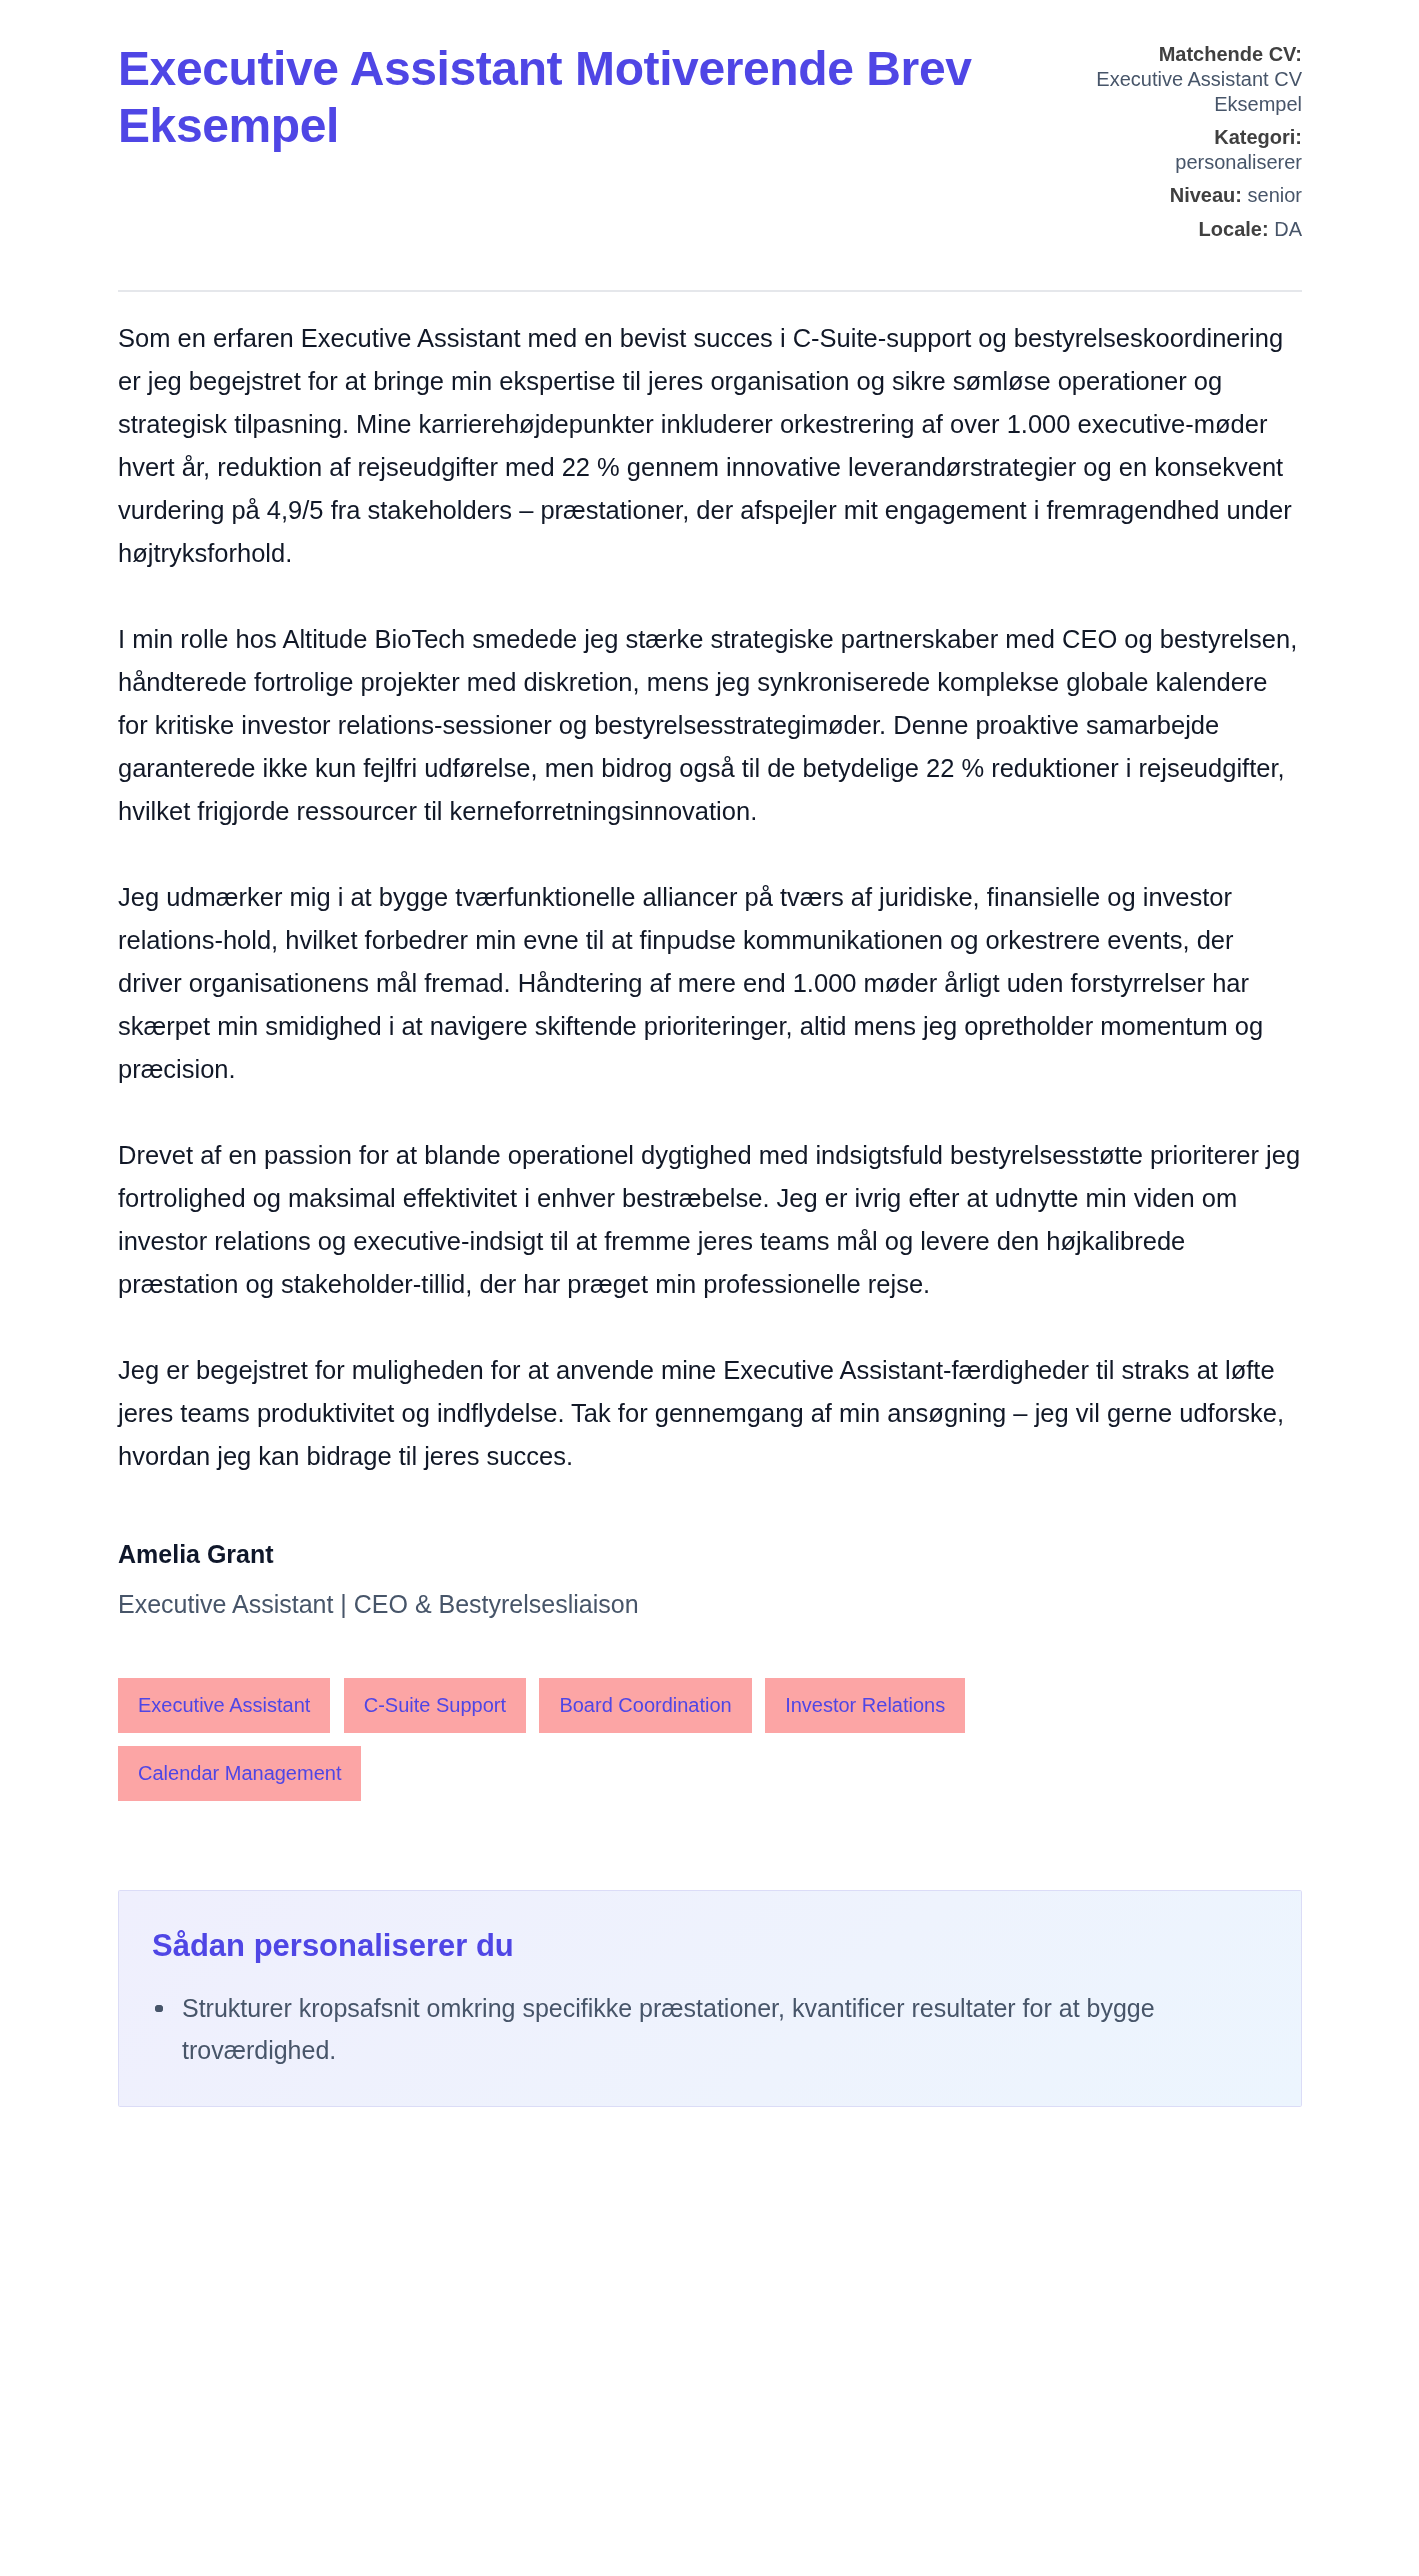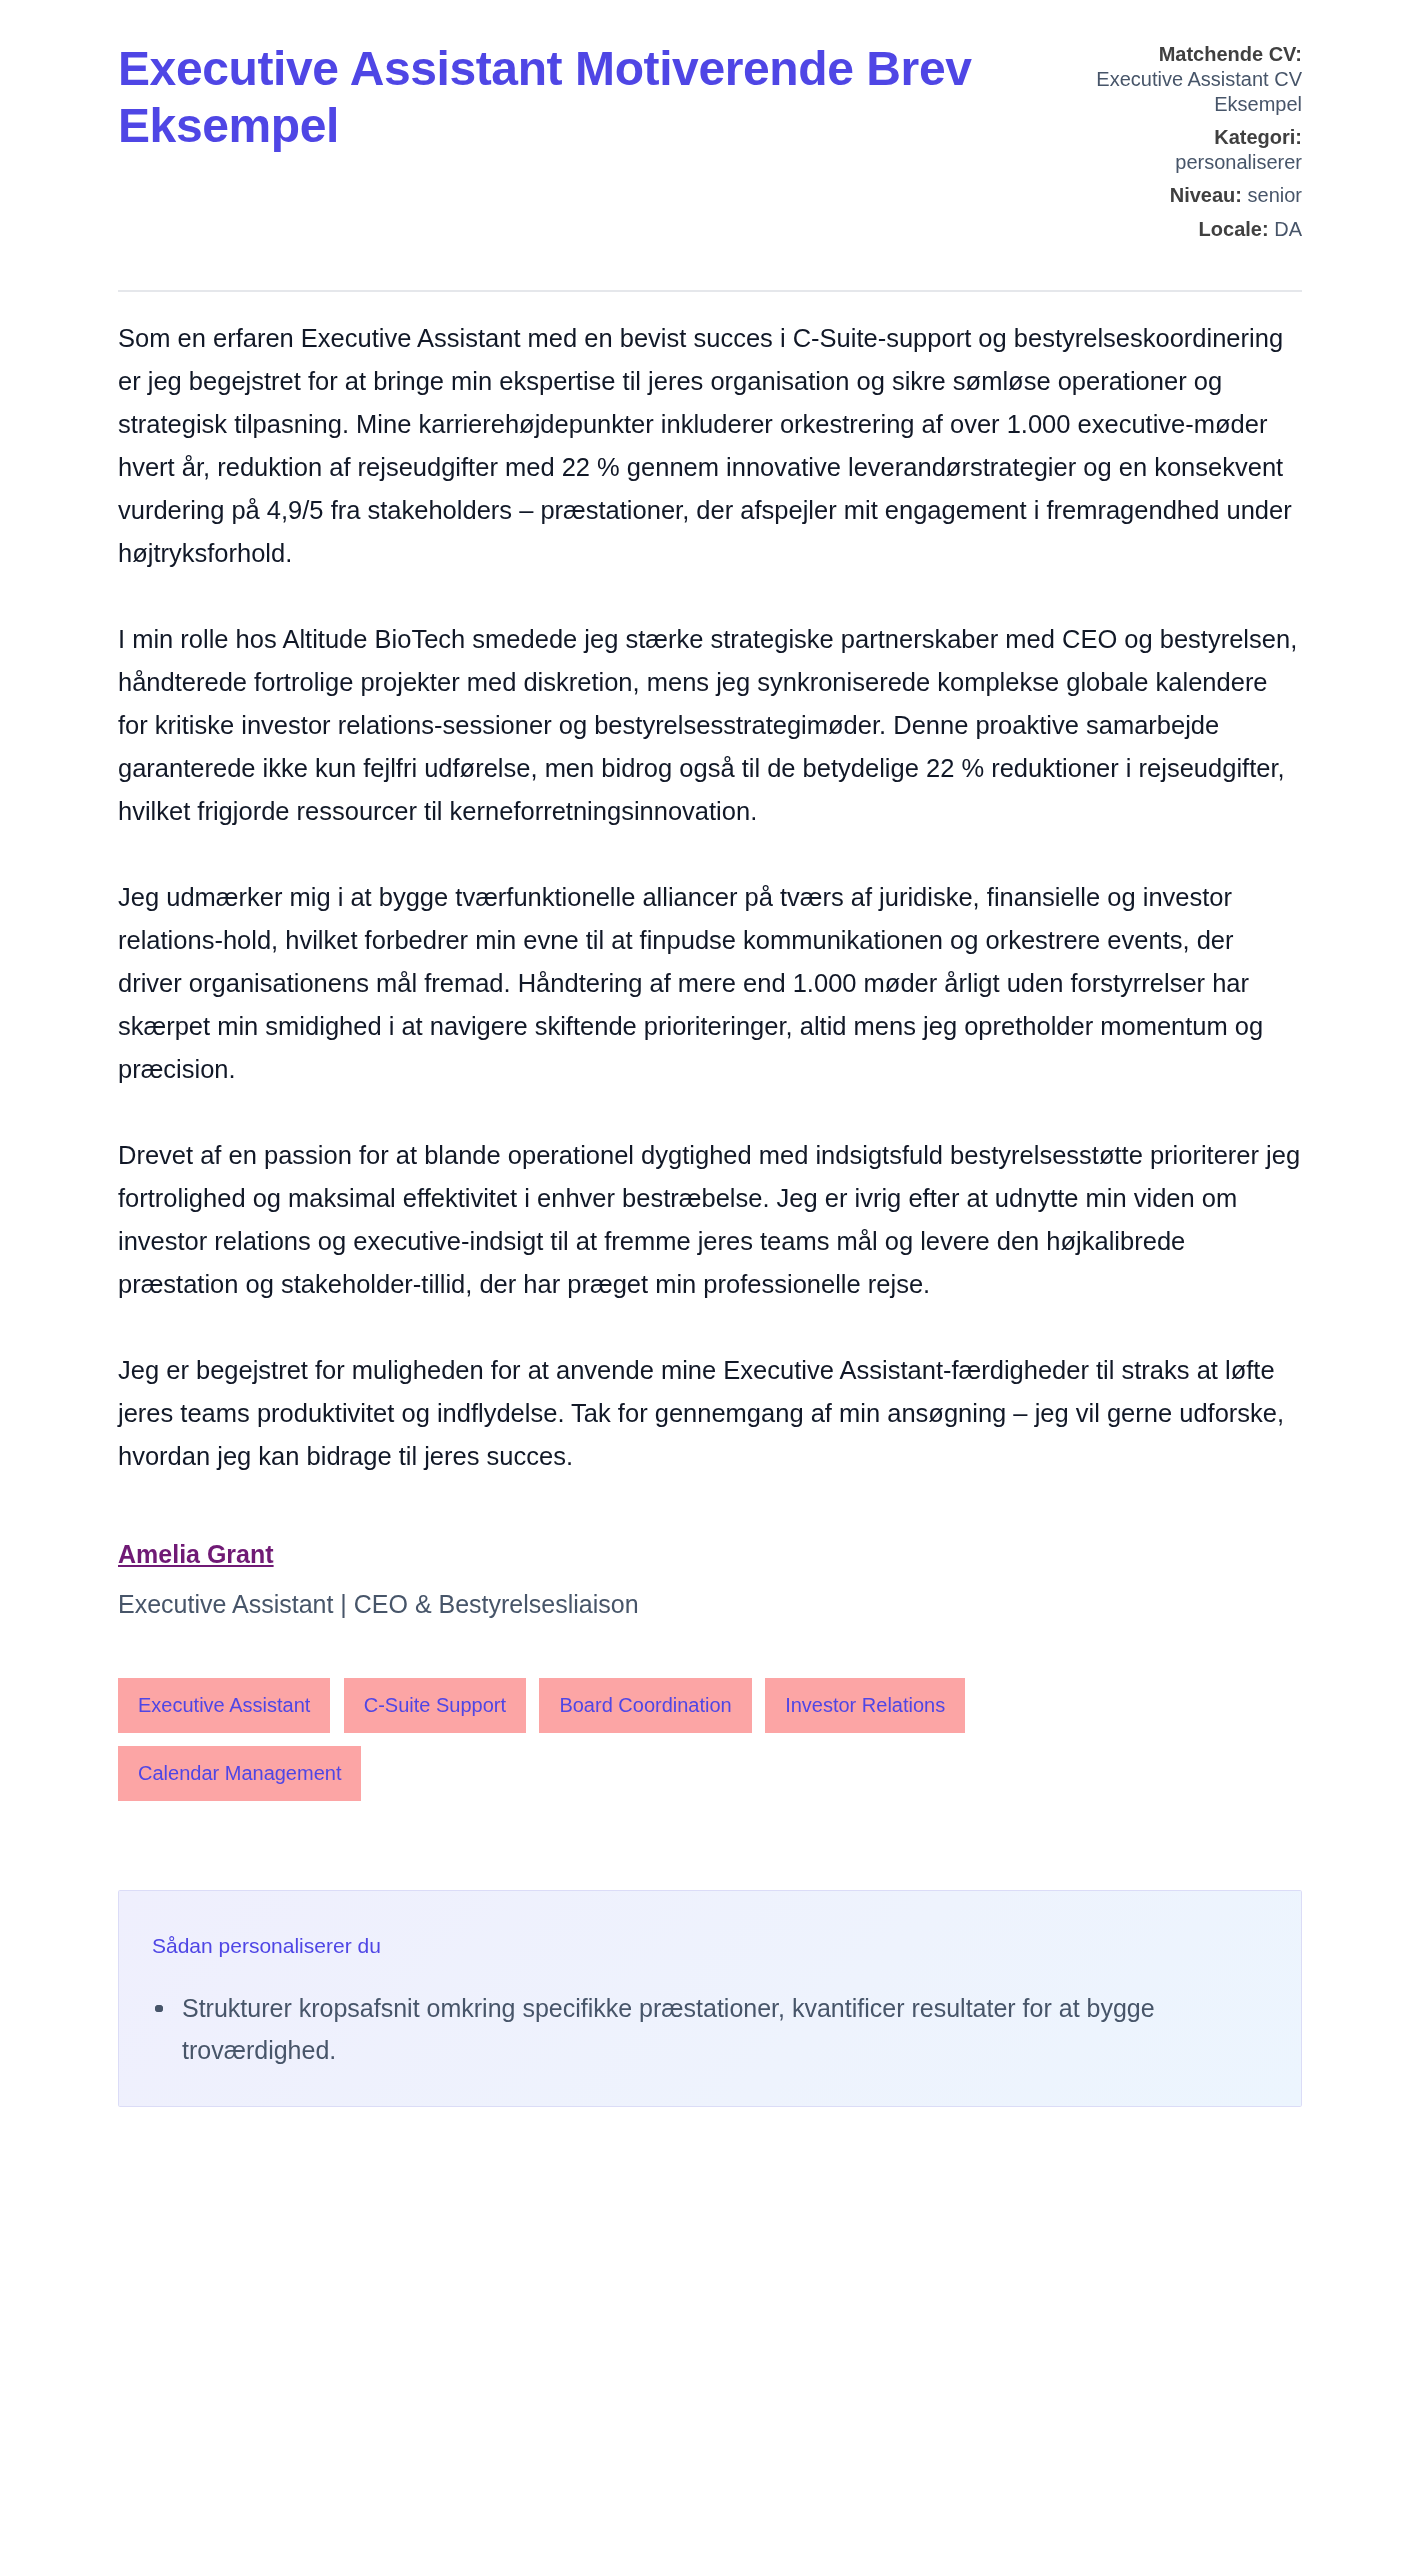--- a/index.html
+++ b/index.html
@@ -60,23 +60,22 @@
     .letter p {
       font-size: 25.5px;
       line-height: 43px;
       color: #111827;
       margin-bottom: 43px;
     }
     .signature { margin-top: 60px; }
     .sig-name {
       font-size: 25px;
       font-weight: 700;
-      color: #701a75;
+      color: #0f172a;
       line-height: 33px;
-      text-decoration: underline;
     }
     .sig-title {
       margin-top: 16.7px;
       font-size: 25px;
       color: #475569;
       line-height: 33px;
     }
     .tags {
       margin-top: 57px;
       display: flex;
@@ -93,22 +92,22 @@
       font-weight: 400;
     }
     .tips {
       margin-top: 89px;
       border: 1.7px solid #dbdcf7;
       background: linear-gradient(135deg, #efeffd 0%, #eef3fd 60%, #ecf5fe 100%);
       padding: 38px 33px 35px 33px;
       border-radius: 1.7px;
     }
     .tips-title {
-      font-size: 21px;
-      font-weight: 400;
+      font-size: 31px;
+      font-weight: 700;
       color: #4f46e5;
       line-height: 33px;
     }
     .tips ul {
       margin-top: 25px;
       list-style: none;
     }
     .tips li {
       position: relative;
       padding-left: 30px;

